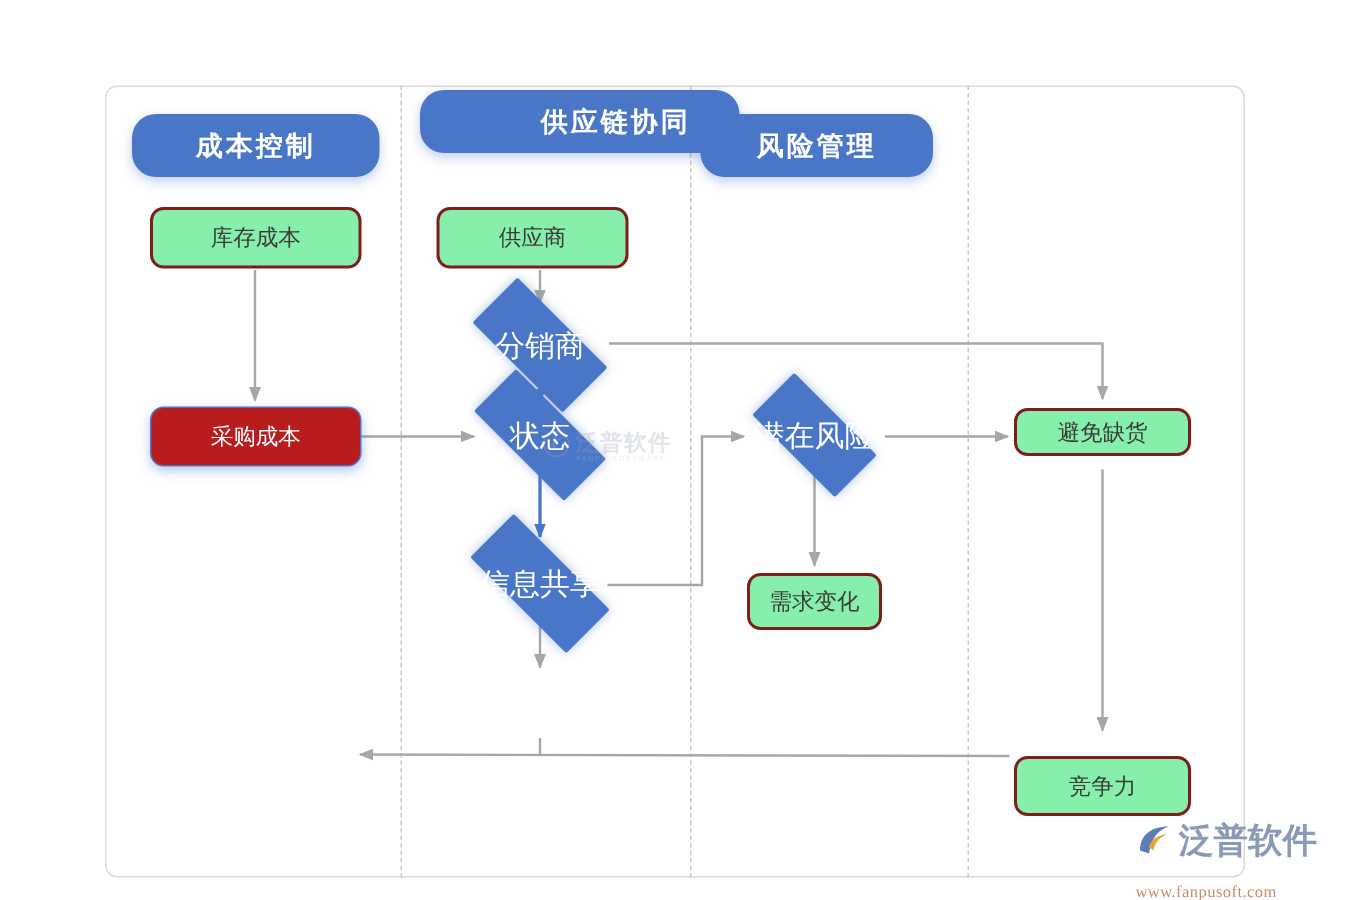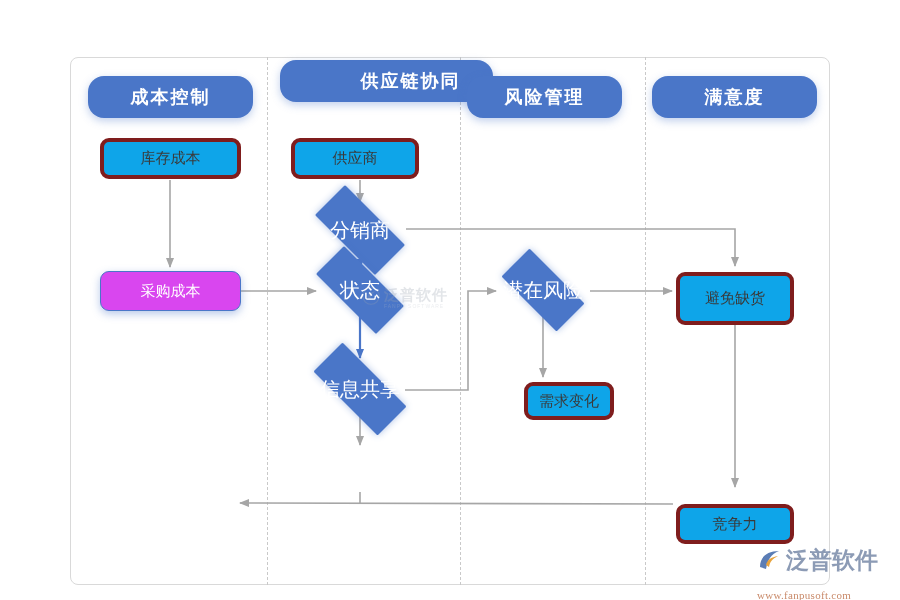--- a/index.html
+++ b/index.html
@@ -39,27 +39,27 @@
     color:#ffffff;font-size:18px;font-weight:bold;
     display:flex;align-items:center;justify-content:center;
     letter-spacing:2px;
     box-shadow:0 3px 8px rgba(74,118,200,.35);
     font-family:"Liberation Sans","DejaVu Sans",sans-serif;
   }
 
   
   .node{
     position:absolute;
-    background:#0ea5e9;border:4px solid #7f1d1d;border-radius:9px;
+    background:#86efac;border:2px solid #7f1d1d;border-radius:9px;
     display:flex;align-items:center;justify-content:center;
     font-size:15px;color:#3a3a3a;
     box-sizing:border-box;
   }
   .node.blue{
-    background:#d946ef;border:1px solid #4a76c8;color:#fff;
+    background:#b91c1c;border:1px solid #4a76c8;color:#fff;
     box-shadow:0 3px 8px rgba(74,118,200,.40);
   }
 
   
   .diamond{
     position:absolute;
     display:flex;align-items:center;justify-content:center;
   }
   .diamond .shape{
     position:absolute;left:0;top:0;width:100%;height:100%;
@@ -118,23 +118,20 @@
   <div class="divider" style="left:645px;"></div>
 
   <div class="hdr" style="left:88px;top:76px;width:165px;">
     <span>成本控制</span>
   </div>
   <div class="hdr" style="left:280px;top:60px;width:165px;padding-left:48px;">
     <span>供应链协同</span>
   </div>
   <div class="hdr" style="left:467px;top:76px;width:155px;">
     <span>风险管理</span>
-  </div>
-  <div class="hdr" style="left:652px;top:76px;width:165px;">
-    <span>满意度</span>
   </div>
 
   <svg class="conn" viewBox="0 0 900 600">
     <defs>
       <marker id="ah-gray" markerWidth="10" markerHeight="8" refX="9" refY="4" orient="auto" markerUnits="userSpaceOnUse">
         <path d="M0,0 L10,4 L0,8 z" fill="#a6a6a6"></path>
       </marker>
       <marker id="ah-blue" markerWidth="10" markerHeight="8" refX="9" refY="4" orient="auto" markerUnits="userSpaceOnUse">
         <path d="M0,0 L10,4 L0,8 z" fill="#4a76c8"></path>
       </marker>
@@ -194,25 +191,25 @@
     <div class="shape"></div>
     <span class="dlabel">信息共享</span>
   </div>
 
 
   <div class="diamond" style="left:488px;top:262px;width:110px;height:56px;">
     <div class="shape"></div>
     <span class="dlabel">潜在风险</span>
   </div>
 
-  <div class="node" style="left:524px;top:382px;width:90px;height:38px;">
+  <div class="node" style="left:498px;top:382px;width:90px;height:38px;">
     <span>需求变化</span>
   </div>
 
-  <div class="node" style="left:676px;top:272px;width:118px;height:53px;">
+  <div class="node" style="left:676px;top:272px;width:118px;height:32px;">
     <span>避免缺货</span>
   </div>
 
   <div class="node" style="left:676px;top:484px;width:118px;height:40px;margin-top:20px;">
     <span>竞争力</span>
   </div>
 
   <div class="wm-center">
     <svg width="18" height="18" viewBox="0 0 24 24">
       <circle cx="12" cy="12" r="11" fill="none" stroke="#9aa3b0" stroke-width="1.6"></circle>

